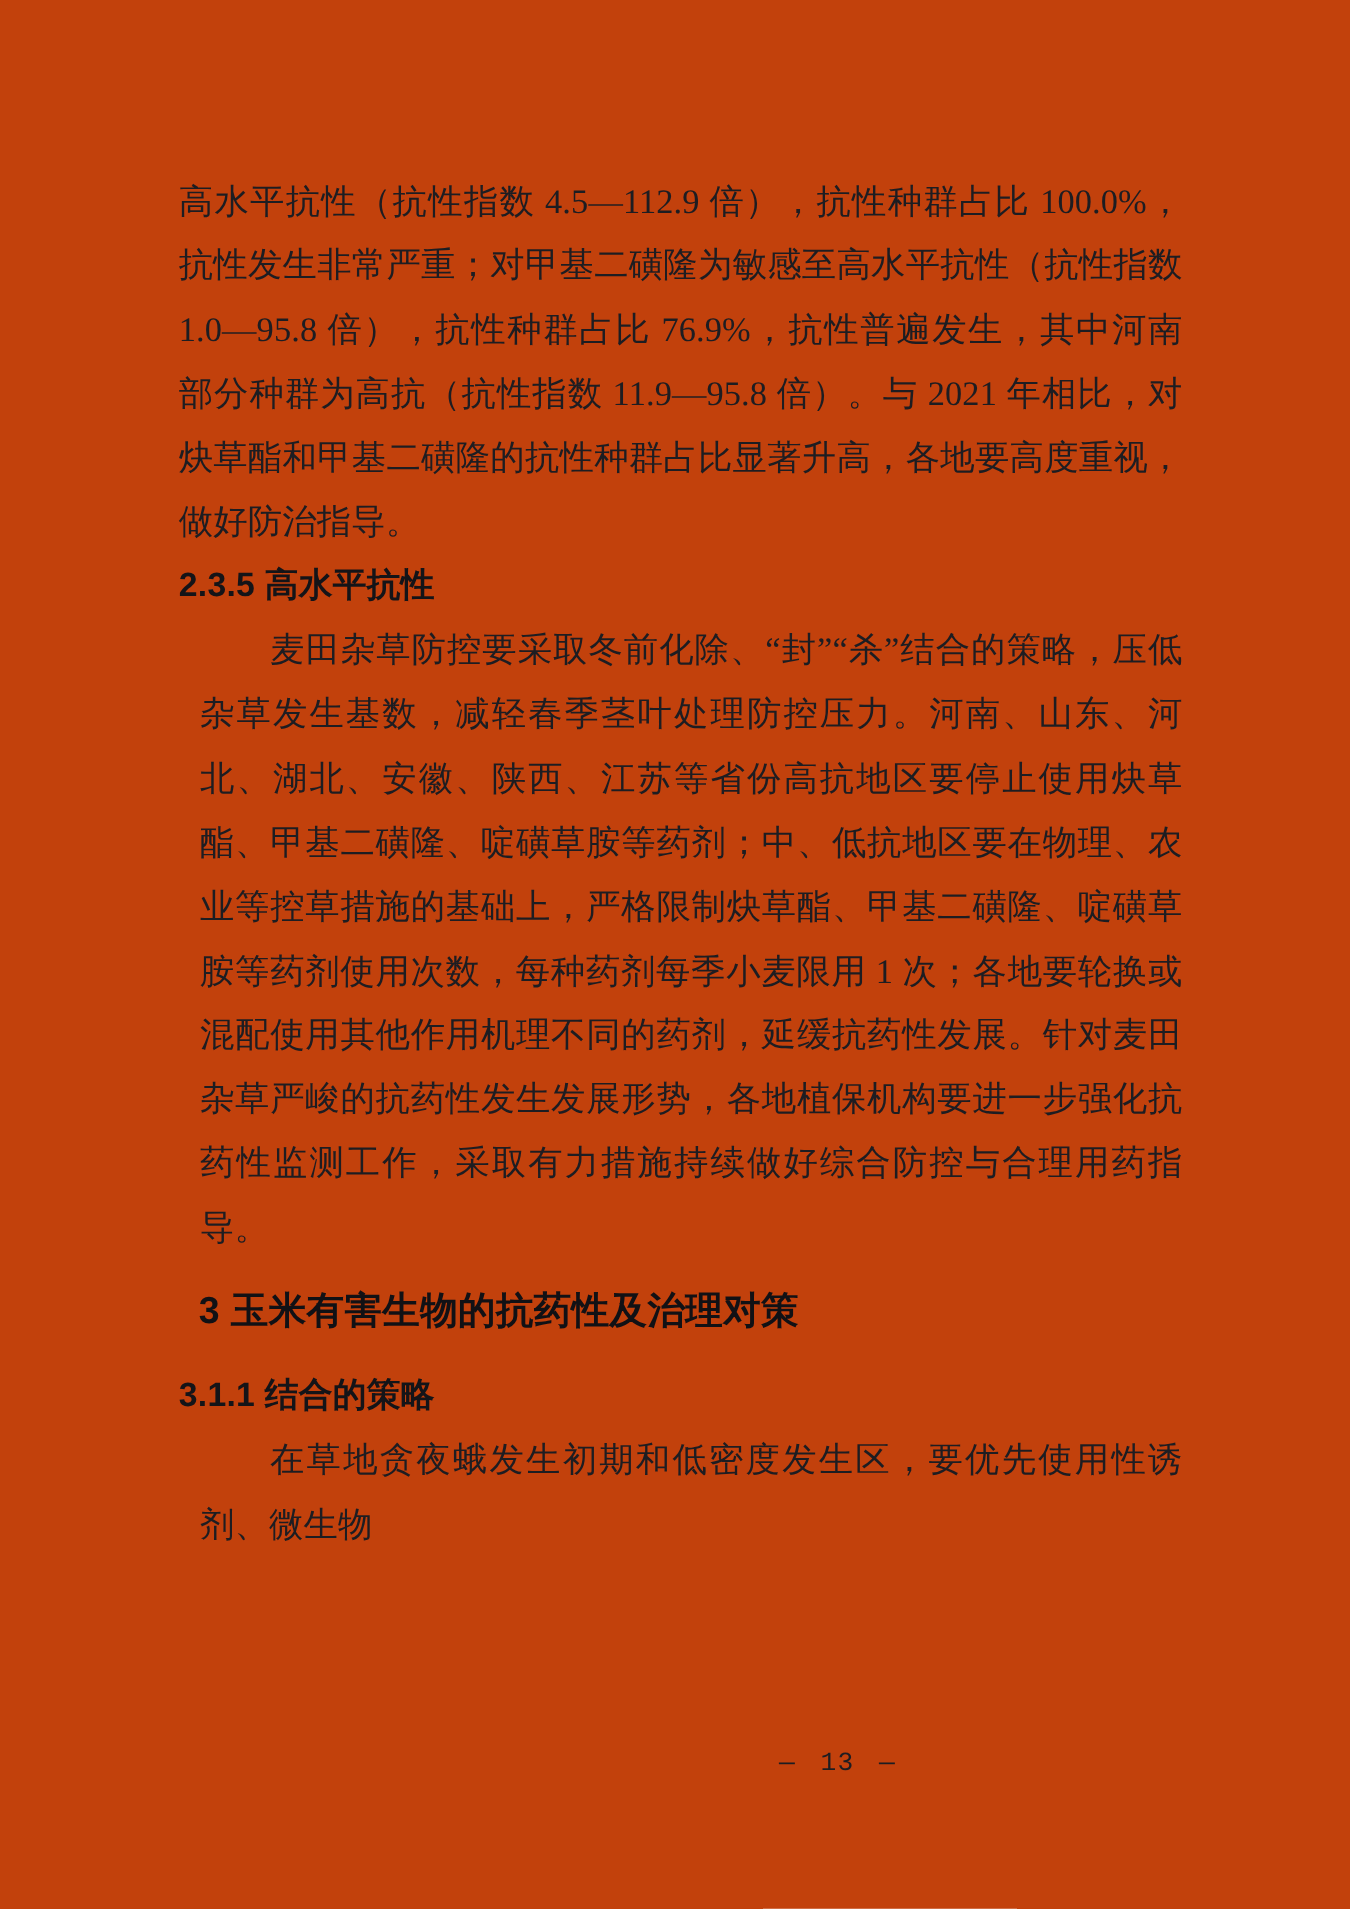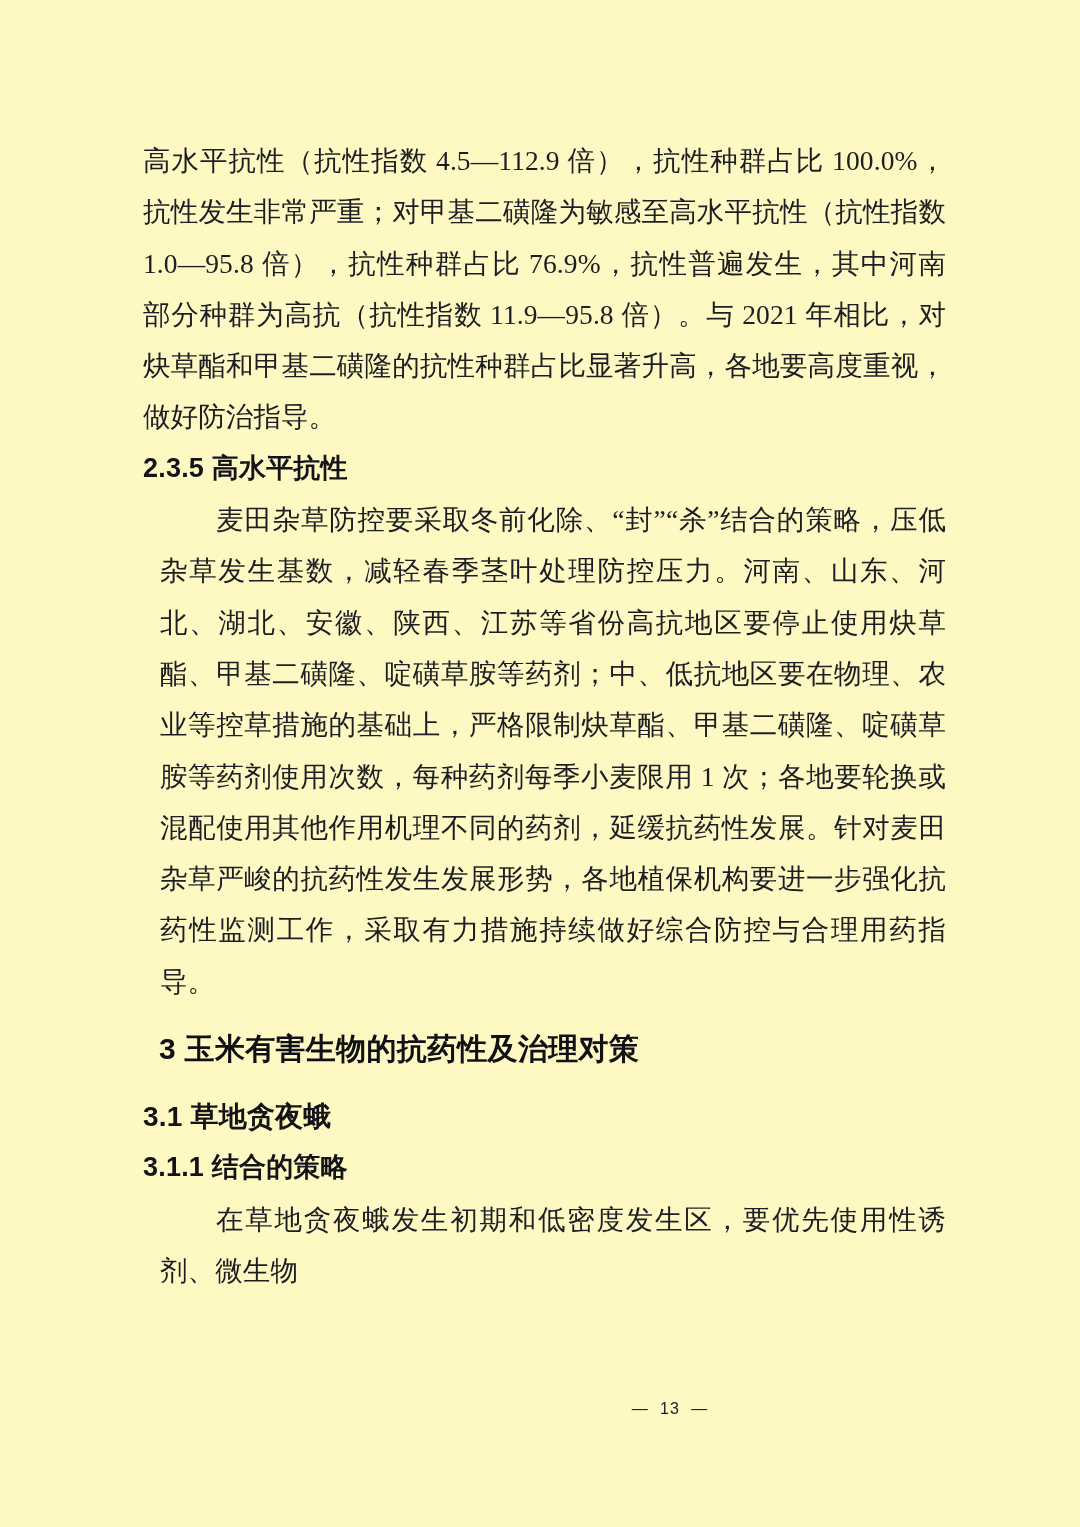--- a/index.html
+++ b/index.html
@@ -14,21 +14,21 @@
     position: relative;
     overflow: hidden;
     font-family: "Liberation Serif", "DejaVu Serif", serif;
     color: #1b1b1f;
     -webkit-font-smoothing: antialiased;
   }
 
   .page {
     position: absolute;
     inset: 0;
-    background: #fef9c3;
+    background: #c2410c;
   }
 
   .content {
     position: absolute;
     left: 143px;
     top: 135px;
     width: 803px;
   }
 
   
@@ -77,22 +77,22 @@
     letter-spacing: 0.2px;
   }
 
   
   .page-footer {
     position: absolute;
     left: 0;
     right: 0;
     top: 1400px;
     text-align: center;
-    font-family: Liberation Sans, sans-serif;
-    font-size: 16px;
+    font-family: Liberation Mono, monospace;
+    font-size: 21px;
     color: #1d1d22;
     letter-spacing: 1px;
   }
   .page-footer .num {
     display: inline-block;
     padding: 0 6px;
   }
   .footer-inner {
     display: inline-block;
     margin-right: -260px;
@@ -106,21 +106,20 @@
   <div class="content">
 
     <p class="para">高水平抗性（抗性指数 4.5—112.9 倍），抗性种群占比 100.0%，抗性发生非常严重；对甲基二磺隆为敏感至高水平抗性（抗性指数 1.0—95.8 倍），抗性种群占比 76.9%，抗性普遍发生，其中河南部分种群为高抗（抗性指数 11.9—95.8 倍）。与 2021 年相比，对炔草酯和甲基二磺隆的抗性种群占比显著升高，各地要高度重视，做好防治指导。</p>
 
     <h3 class="h-sub">2.3.5 高水平抗性</h3>
 
     <p class="para indent">麦田杂草防控要采取冬前化除、“封”“杀”结合的策略，压低杂草发生基数，减轻春季茎叶处理防控压力。河南、山东、河北、湖北、安徽、陕西、江苏等省份高抗地区要停止使用炔草酯、甲基二磺隆、啶磺草胺等药剂；中、低抗地区要在物理、农业等控草措施的基础上，严格限制炔草酯、甲基二磺隆、啶磺草胺等药剂使用次数，每种药剂每季小麦限用 1 次；各地要轮换或混配使用其他作用机理不同的药剂，延缓抗药性发展。针对麦田杂草严峻的抗药性发生发展形势，各地植保机构要进一步强化抗药性监测工作，采取有力措施持续做好综合防控与合理用药指导。</p>
 
     <h1 class="h-main">3 玉米有害生物的抗药性及治理对策</h1>
 
-    <h2 class="h-level2">3.1 草地贪夜蛾</h2>
 
 
     <h3 class="h-sub">3.1.1 结合的策略</h3>
 
 
 
     <p class="para indent">在草地贪夜蛾发生初期和低密度发生区，要优先使用性诱剂、微生物</p>
 
   </div>
 

